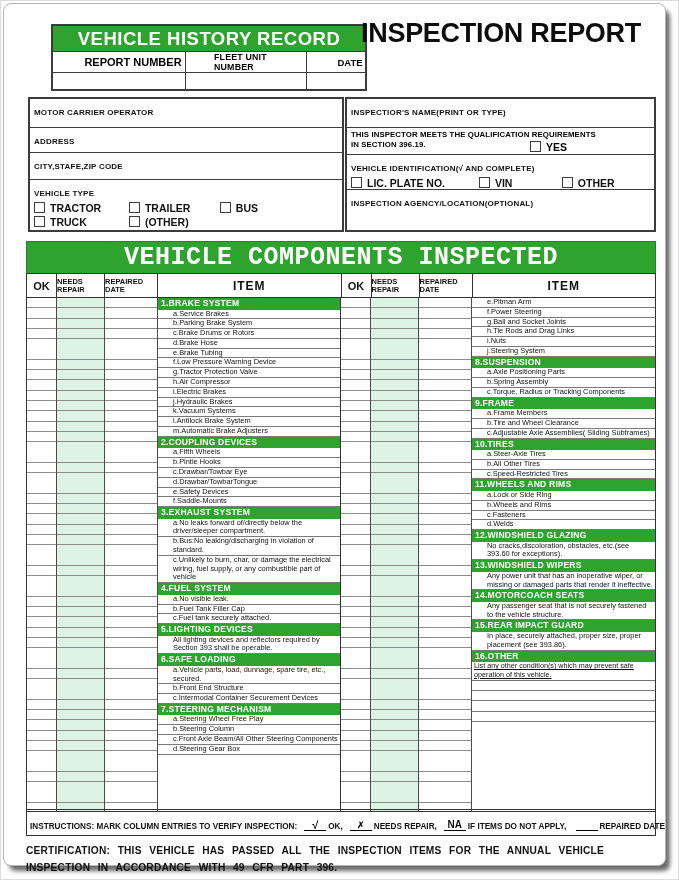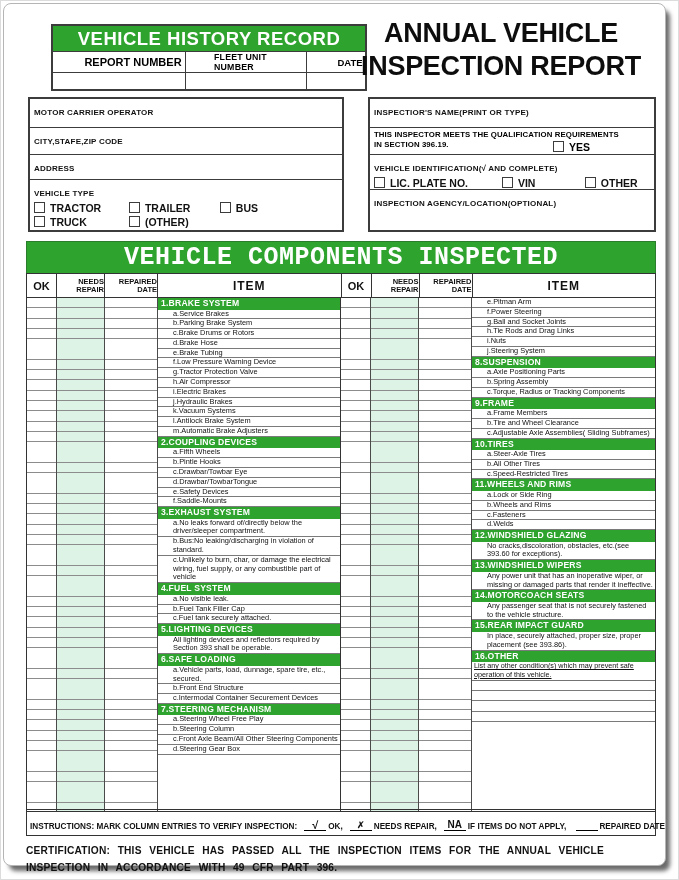--- a/index.html
+++ b/index.html
@@ -20,21 +20,21 @@
     font-weight:bold;padding-left:28px;}
   .vc1{width:133px;border-right:1px solid #3c3c3c;font-size:11px;}
   .vc2{width:121px;border-right:1px solid #3c3c3c;font-size:8.8px;letter-spacing:.2px;}
   .vc3{flex:1;font-size:9.5px;}
   .vhr-fill{display:flex;flex:1;}
 
   .main-title{position:absolute;left:346px;top:13px;width:302px;text-align:center;
     font-weight:bold;font-size:27px;line-height:33px;color:#0d0d0d;letter-spacing:-.3px;}
 
   
-  .info-row{position:absolute;left:24px;top:93px;width:628px;height:135px;display:flex;gap:24px;justify-content:center;}
+  .info-row{position:absolute;left:24px;top:93px;width:628px;height:135px;display:flex;gap:1px;justify-content:center;}
   .box{border:2px solid #3c3c3c;box-sizing:border-box;display:flex;flex-direction:column;background:#fff;}
   .box-carrier{width:316px;}
   .box-inspector{flex:1;}
   .brow{position:relative;border-bottom:1px solid #3c3c3c;padding:2px 4px;box-sizing:border-box;}
   .brow:last-child{border-bottom:none;flex:1;}
   .lbl{font-size:8px;font-weight:bold;letter-spacing:.2px;color:#111;}
   .r-op{height:33px;} .r-ad{height:29px;} .r-ci{height:31px;} .r-vt{flex:1;}
   .cbrow{margin-top:2px;font-weight:bold;font-size:10.5px;color:#111;}
   .vt{display:inline-block;}
   .vt-w1{width:92px;} .vt-w2{width:88px;}
@@ -45,21 +45,21 @@
   .yes{position:absolute;left:183px;top:13px;font-weight:bold;font-size:10.5px;}
   .id1{width:125px;} .id2{width:80px;}
 
   
   .banner{position:absolute;left:22px;top:237px;width:630px;height:33px;background:var(--green);
     border:1px solid #2a7d2a;box-sizing:border-box;color:#fff;font-weight:bold;font-size:25px;
     text-align:center;line-height:31px;letter-spacing:.5px;font-family:Liberation Mono, monospace;}
   .comp-table{position:absolute;left:22px;top:269px;width:630px;border:1px solid #333;box-sizing:border-box;}
   .thead{display:flex;height:23px;border-bottom:1px solid #333;}
   .h{box-sizing:border-box;border-right:1px solid #333;display:flex;align-items:center;
-    justify-content:center;text-align:right;font-weight:bold;color:#111;}
+    justify-content:center;text-align:left;font-weight:bold;color:#111;}
   .w-ok{width:30px;} .w-needs{width:48px;} .w-date{width:53px;} .w-item{flex:1;}
   .h.f-ok{font-size:11px;} .h.f-sm{font-size:7.5px;line-height:8px;} .h.f-item{font-size:12px;letter-spacing:1px;}
   .h.last{border-right:none;}
   .tbody{display:flex;height:513px;}
   .half{display:flex;flex:1;min-width:0;}
   .gridcol{box-sizing:border-box;border-right:1px solid #4a4a4a;
     background-image:repeating-linear-gradient(180deg,rgba(0,0,0,0) 0,rgba(0,0,0,0) 9.4px,#8c8c8c 9.4px,#8c8c8c 10.3px);}
   .gridcol.needs{background-color:var(--tint);}
   .items{flex:1;min-width:0;overflow:hidden;background:#fff;}
   .half.lh .items{border-right:1px solid #333;}
@@ -94,34 +94,33 @@
       <div class="vc3">DATE</div>
     </div>
     <div class="vhr-fill">
       <div class="vc1"></div>
       <div class="vc2"></div>
       <div class="vc3"></div>
     </div>
   </div>
 
   <div class="main-title">
-    <div>ANNUAL VEHICLE</div>
     <div>INSPECTION REPORT</div>
   </div>
 
   <div class="info-row">
     <div class="box box-carrier">
       <div class="brow r-op">
         <span class="lbl">MOTOR CARRIER OPERATOR</span>
       </div>
+      <div class="brow r-ad">
+        <span class="lbl">ADDRESS</span>
+      </div>
       <div class="brow r-ci">
         <span class="lbl">CITY,STAFE,ZIP CODE</span>
-      </div>
-      <div class="brow r-ad">
-        <span class="lbl">ADDRESS</span>
       </div>
       <div class="brow r-vt">
         <span class="lbl">VEHICLE TYPE</span>
         <div class="cbrow">
           <span class="vt vt-w1"><span class="cb"></span><span>TRACTOR</span></span>
           <span class="vt vt-w2"><span class="cb"></span><span>TRAILER</span></span>
           <span class="vt"><span class="cb"></span><span>BUS</span></span>
         </div>
         <div class="cbrow">
           <span class="vt vt-w1"><span class="cb"></span><span>TRUCK</span></span>

